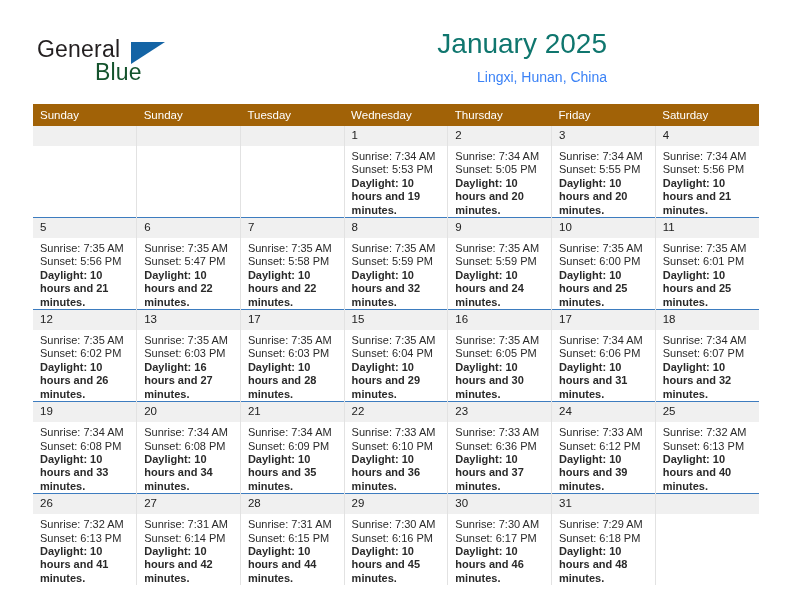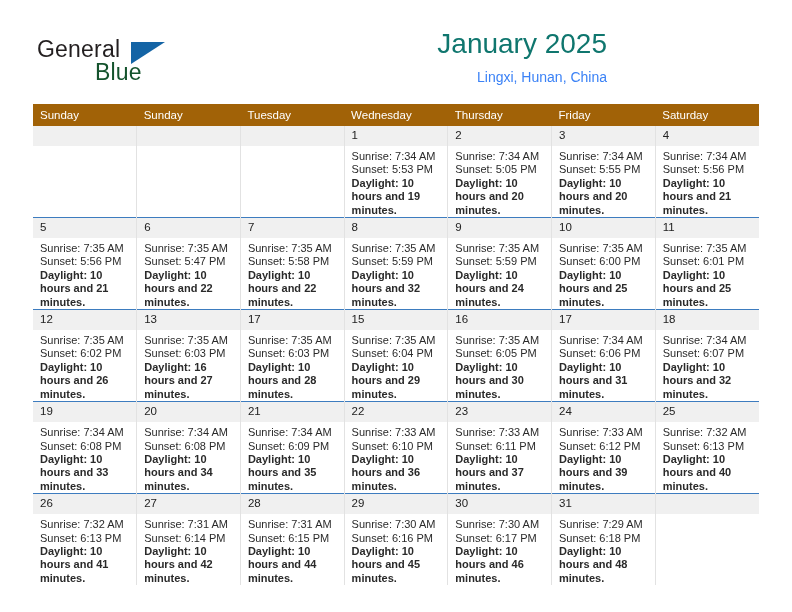--- a/index.html
+++ b/index.html
@@ -379,21 +379,21 @@
             <div class="cell-body">
               <div>Sunrise: 7:33 AM</div>
               <div>Sunset: 6:10 PM</div>
               <div class="daylight">Daylight: 10 hours and 36 minutes.</div>
             </div>
           </td>
           <td>
             <div class="daynum">23</div>
             <div class="cell-body">
               <div>Sunrise: 7:33 AM</div>
-              <div>Sunset: 6:11 PM</div>
+              <div>Sunset: 6:36 PM</div>
               <div class="daylight">Daylight: 10 hours and 37 minutes.</div>
             </div>
           </td>
           <td>
             <div class="daynum">24</div>
             <div class="cell-body">
               <div>Sunrise: 7:33 AM</div>
               <div>Sunset: 6:12 PM</div>
               <div class="daylight">Daylight: 10 hours and 39 minutes.</div>
             </div>

